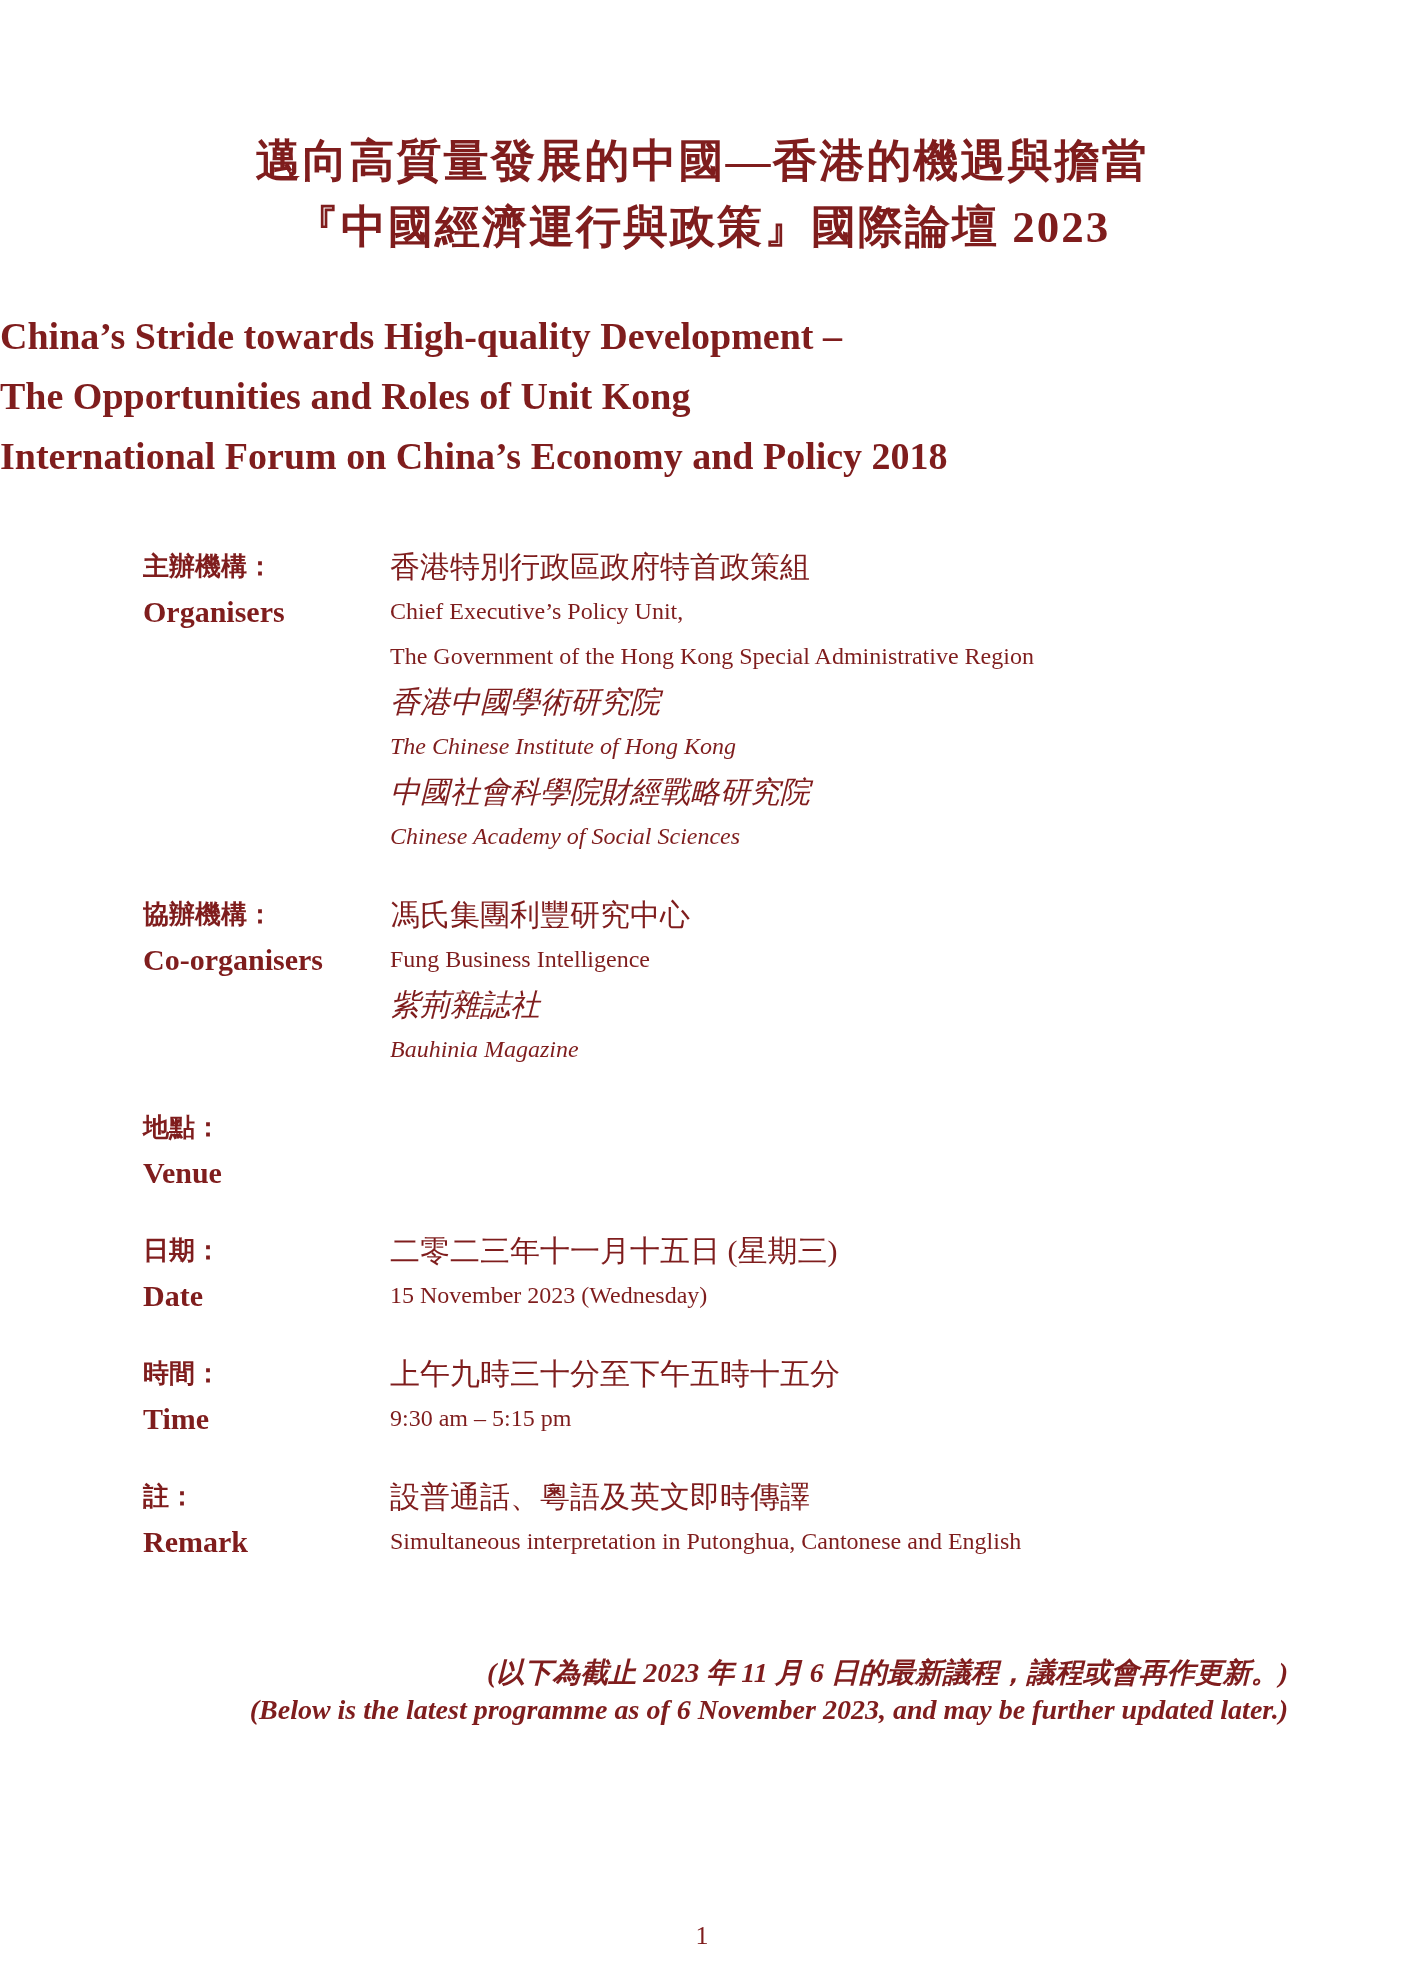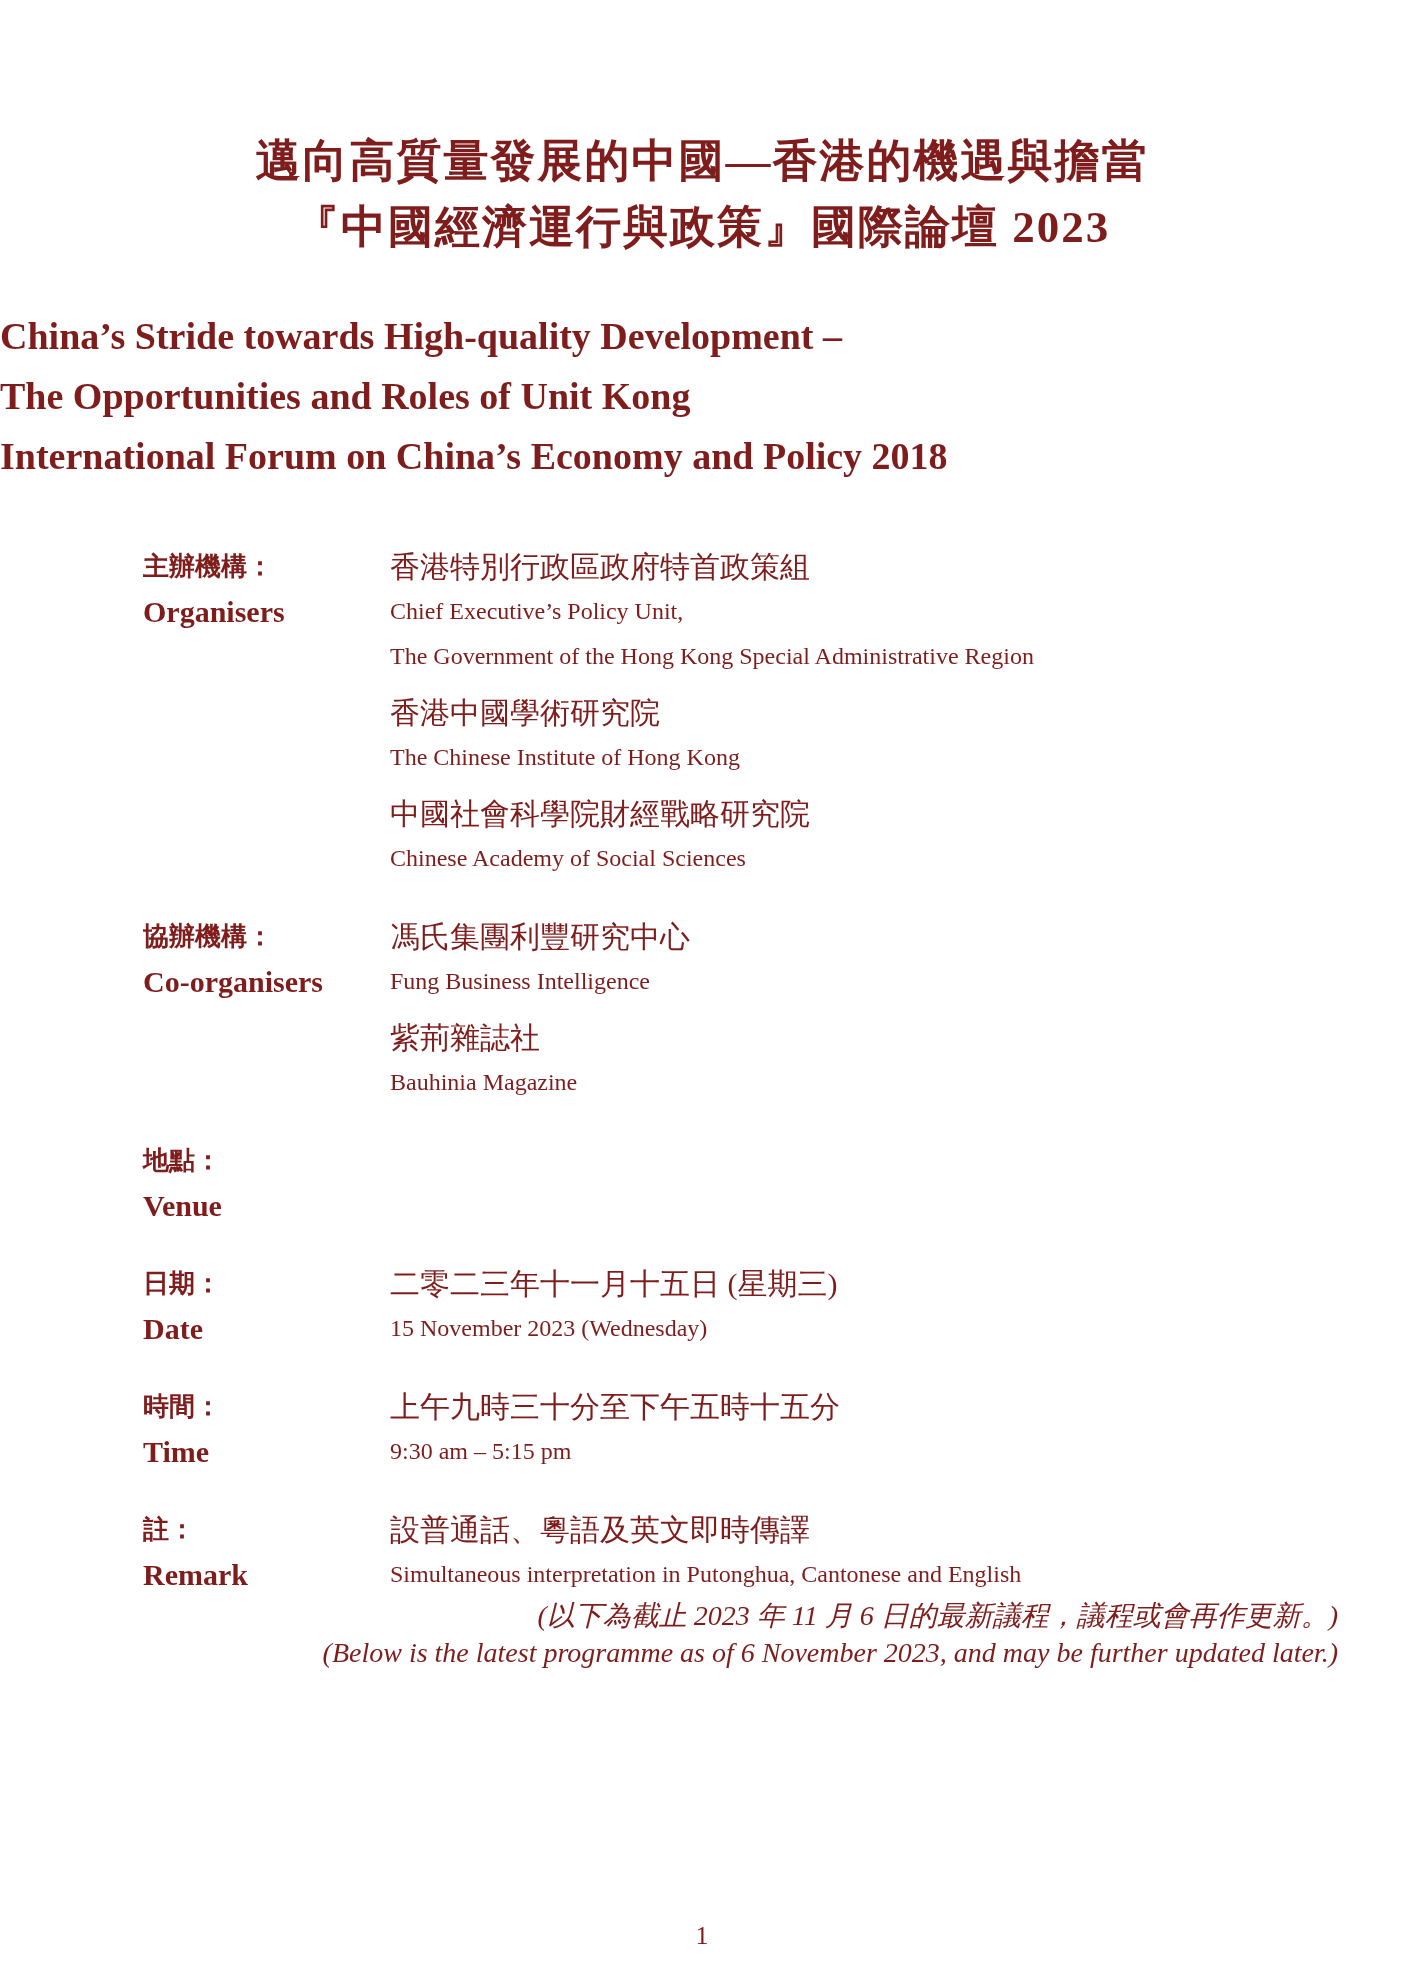--- a/index.html
+++ b/index.html
@@ -57,37 +57,40 @@
     white-space: nowrap;
   }
   .label-en {
     font-weight: bold;
     font-size: 30px;
     line-height: 45px;
     white-space: nowrap;
   }
   .groups {}
   .group + .group {
-    margin-top: 11px;
+    margin-top: 0;
+    font-style: italic;
   }
   .zh-line {
     font-size: 30px;
     line-height: 45px;
     white-space: nowrap;
   }
   .en-line {
     font-size: 24px;
     line-height: 45px;
     white-space: nowrap;
   }
   
   .footer-note {
-    padding-right: 66px;
+    margin-top: 90px;
+    padding-right: 116px;
     text-align: right;
     font-style: italic;
+    font-weight: bold;
   }
   .footer-note-line {
     font-size: 28px;
     line-height: 37px;
   }
   
   .page-number {
     position: absolute;
     left: 0;
     right: 0;

